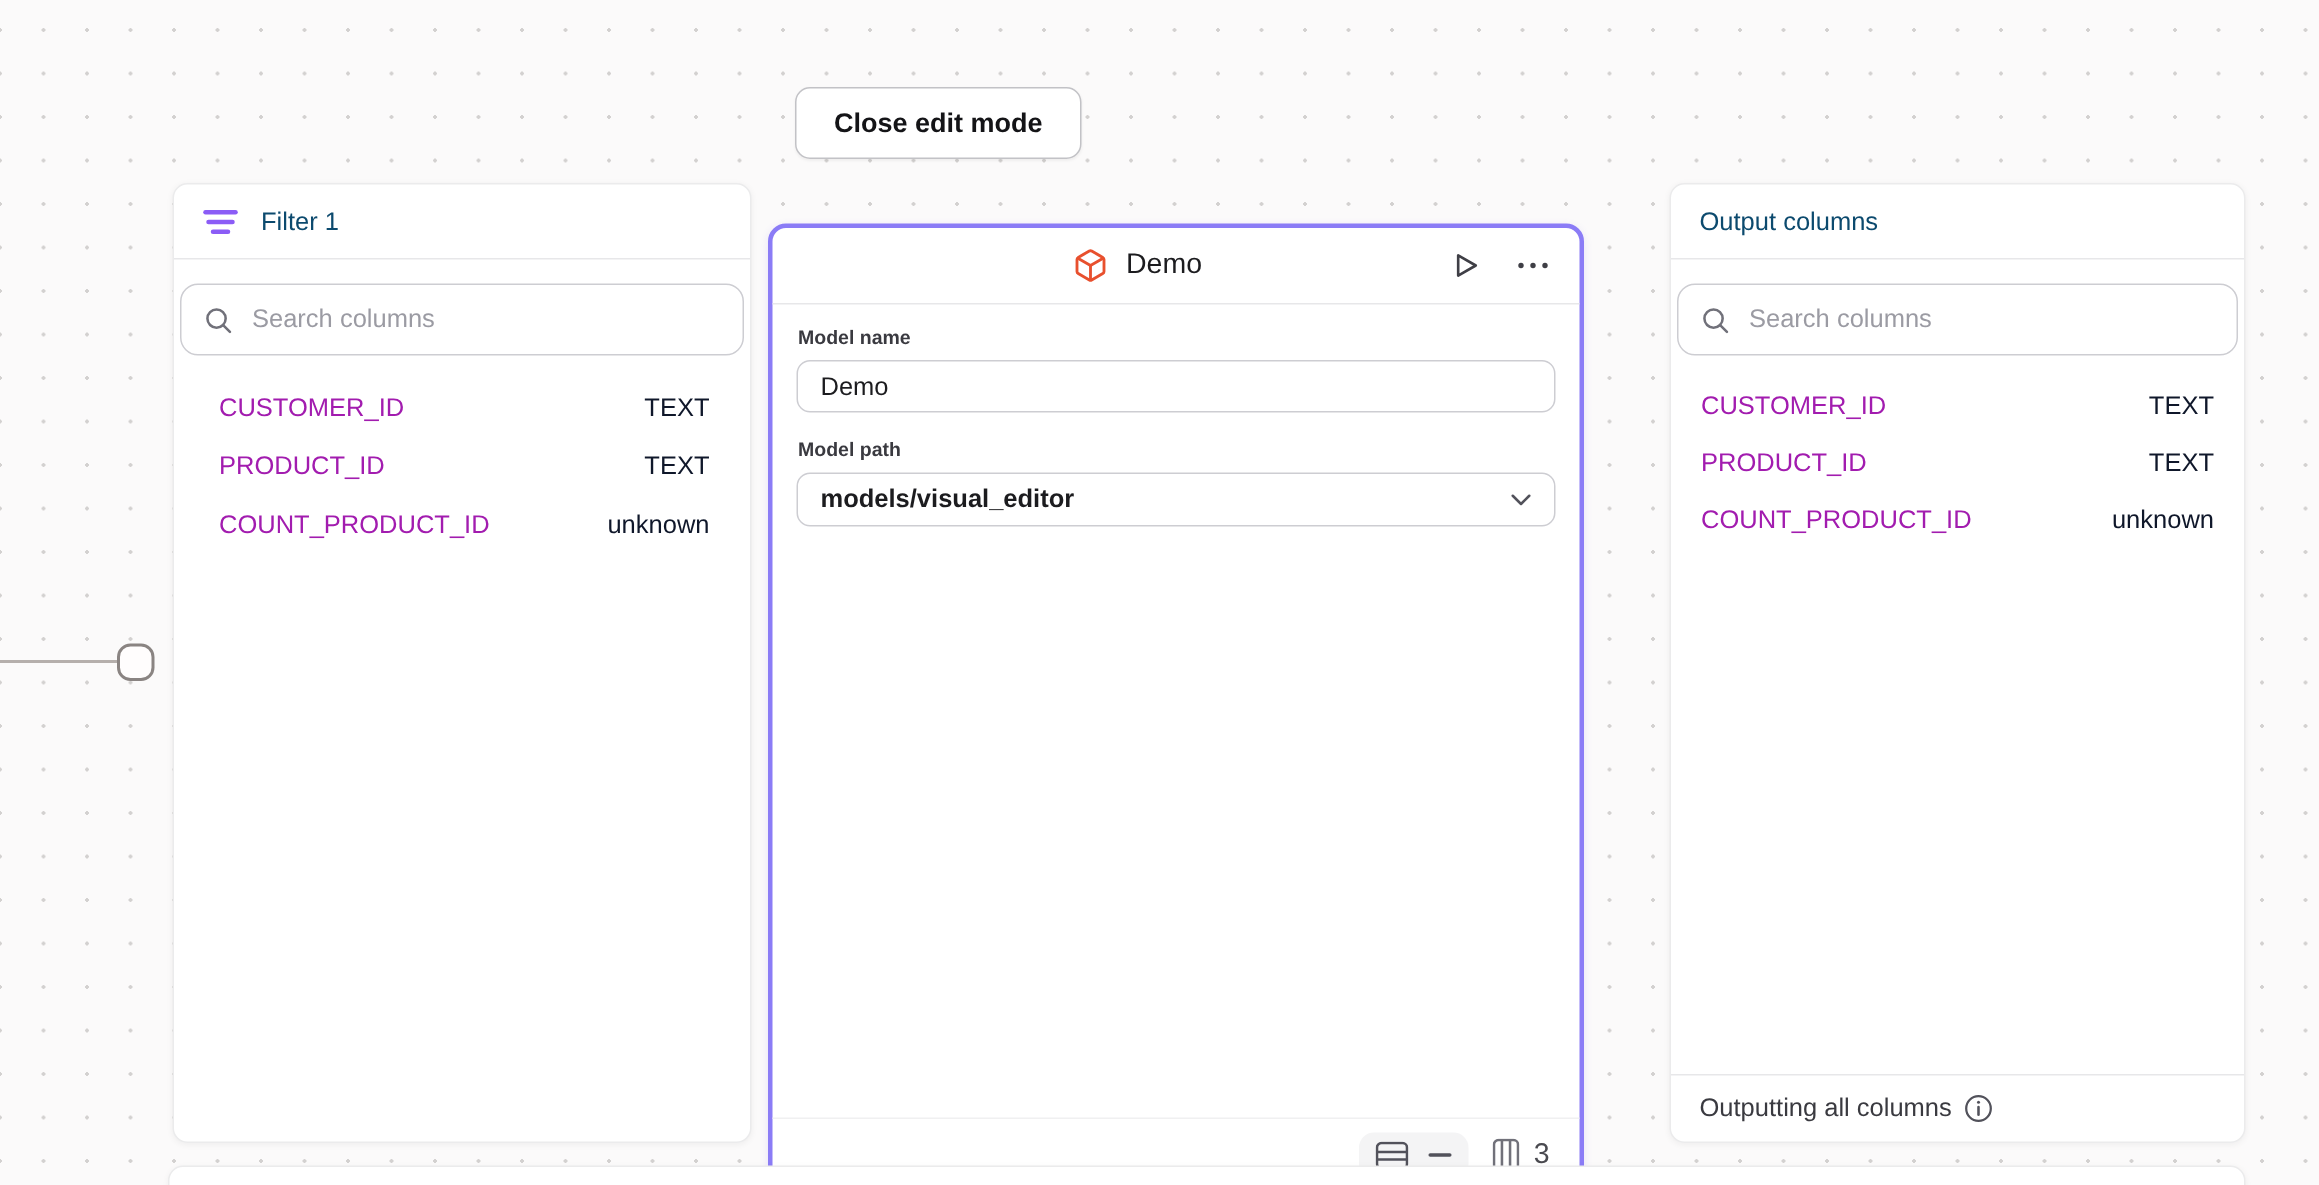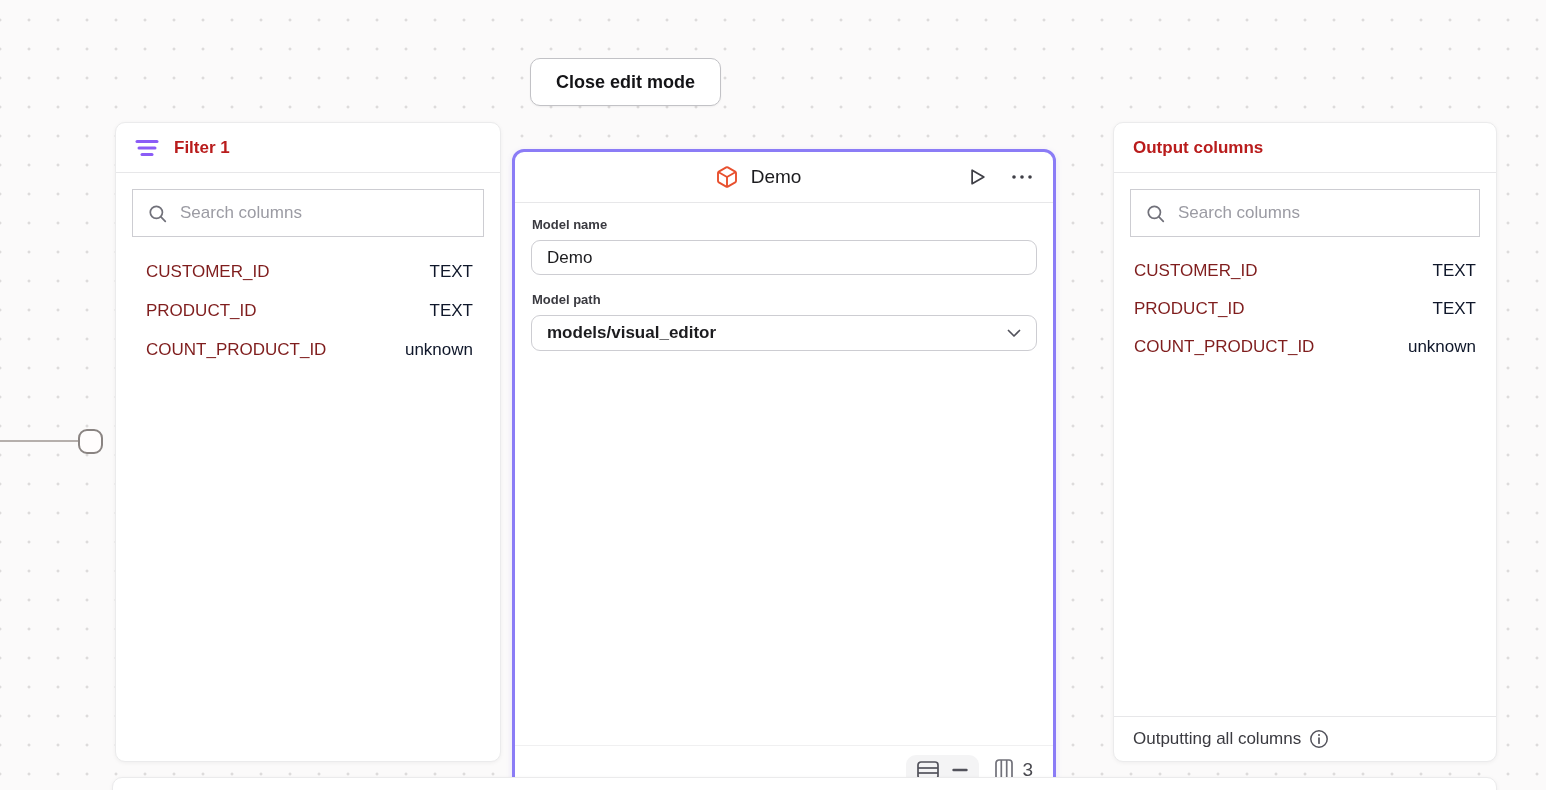--- a/index.html
+++ b/index.html
@@ -34,39 +34,39 @@
     position:absolute; background:#fff; border:1px solid #ebebec; border-radius:10px;
     box-shadow:0 1px 4px rgba(0,0,0,.05);
   }
   .panel-left { left:115px;  top:122px; width:386px; height:640px; }
   .panel-right{ left:1113px; top:122px; width:384px; height:640px; }
 
   .panel-header{
     height:50px; display:flex; align-items:center; gap:15px;
     padding:0 19px; border-bottom:1px solid #e7e7e9;
   }
-  .panel-title{ font-size:17px; font-weight:700; color:#b91c1c; }
+  .panel-title{ font-size:17px; font-weight:400; color:#0c4a6e; }
 
   .search-box{
-    margin:16px 16px 0; height:48px; border:1px solid #cdcdd2; border-radius:0;
+    margin:16px 4px 0; height:48px; border:1px solid #cdcdd2; border-radius:12px;
     display:flex; align-items:center; gap:13px; padding:0 15px; background:#fff;
   }
   .search-box input{
     border:none; outline:none; flex:1; font-family:inherit; font-size:17px; color:#1c1c1f;
     background:transparent;
   }
   .search-box input::placeholder{ color:#9b9ba3; }
 
   .col-list{ list-style:none; margin-top:15px; }
   .col-row{
     height:39px; display:flex; align-items:center; justify-content:space-between;
     padding:0 27px 0 30px;
   }
   .panel-right .col-row{ padding:0 20px; height:38px; }
-  .col-name{ font-size:17px; color:#7f1d1d; }
+  .col-name{ font-size:17px; color:#a21caf; }
   .col-type{ font-size:17px; color:#0f172a; }
 
   .panel-footer-right{
     position:absolute; left:0; right:0; bottom:0; height:45px;
     border-top:1px solid #e7e7e9; display:flex; align-items:center; gap:8px; padding:0 19px;
     font-size:17px; color:#3a3a40;
   }
 
   
   .panel-mid{

